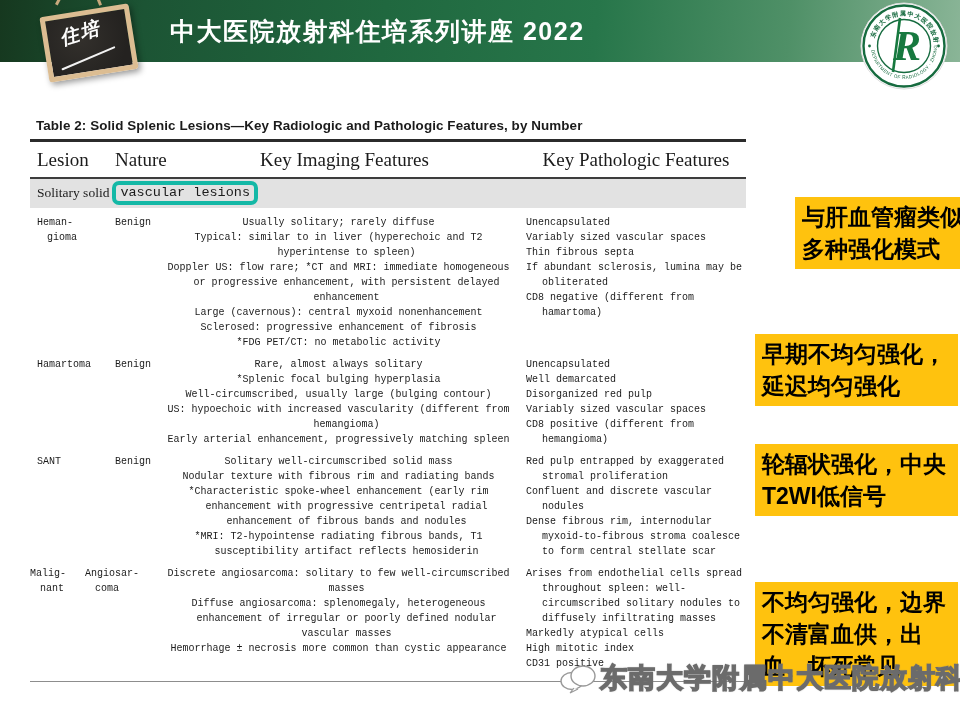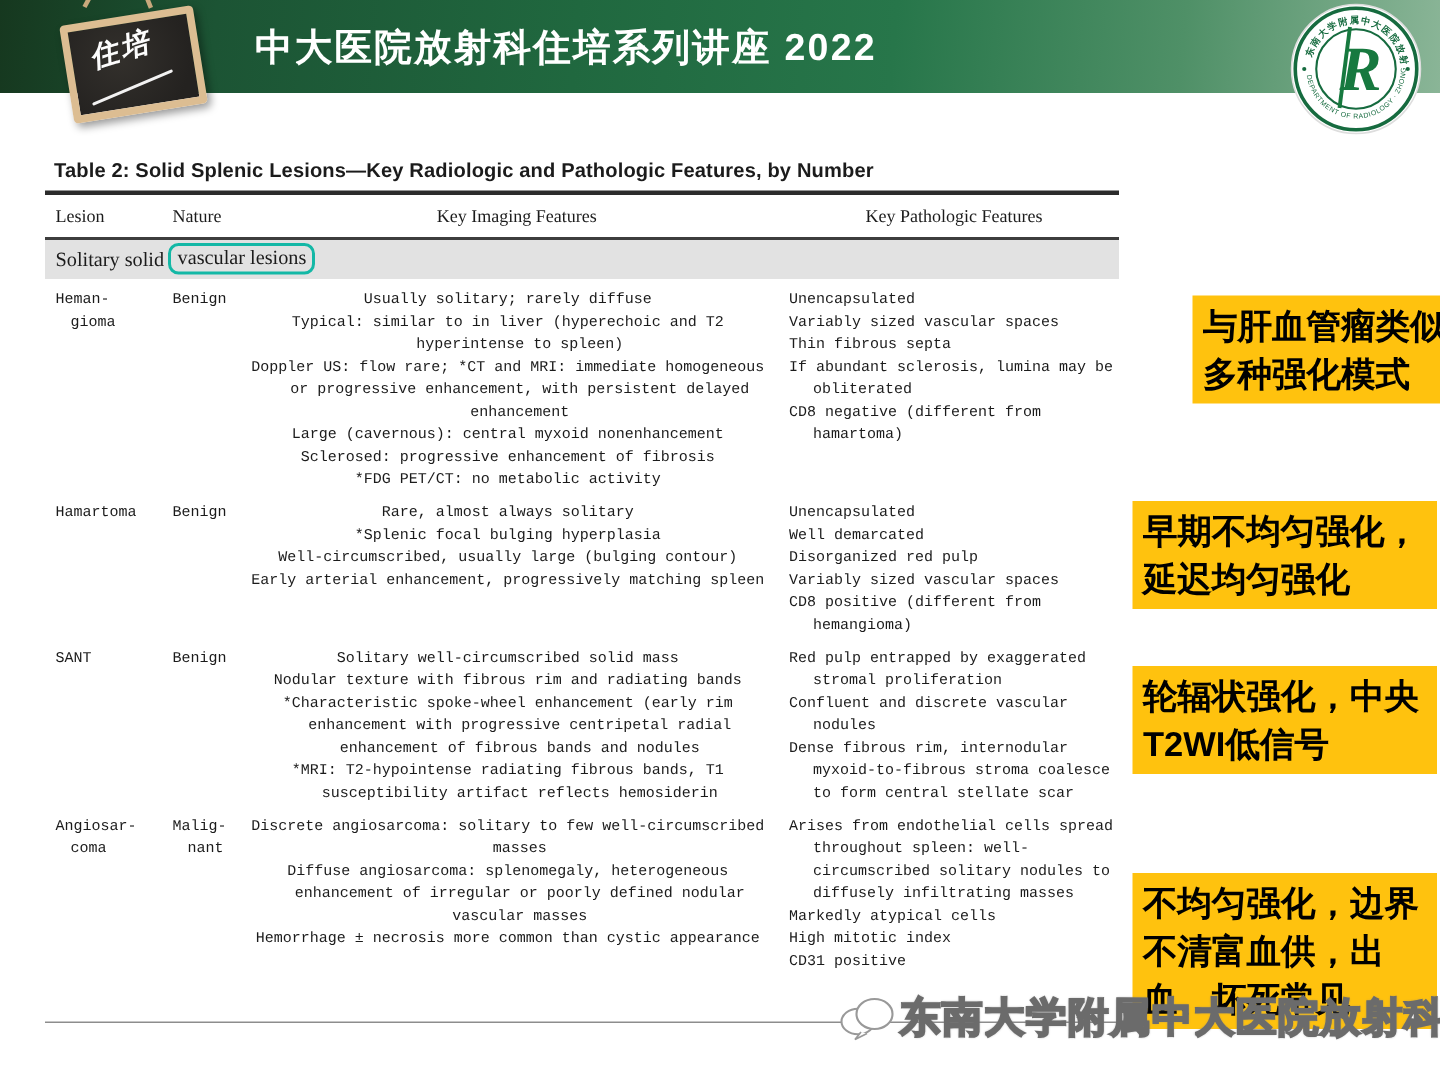--- a/index.html
+++ b/index.html
@@ -24,30 +24,30 @@
   .rope { position:absolute; width:3px; height:22px; background:#c8a87c; top:-16px; z-index:2; }
   .rope-l { left:60px; transform:rotate(28deg); }
   .rope-r { left:95px; transform:rotate(-22deg); }
 
   
   .logo-svg { position:absolute; left:860px; top:2px; width:88px; height:88px; z-index:3; }
 
   
   .twrap { position:absolute; left:30px; top:106px; width:716px; color:#1b1b1b; }
   .ttitle { font-family:"Liberation Sans",sans-serif; font-weight:bold; font-size:13.4px;
-            margin:0 0 6px 6px; letter-spacing:.1px; }
+            margin:12px 0 6px 6px; letter-spacing:.1px; }
   .thead { display:flex; border-top:3px solid #2b2b2b; border-bottom:2px solid #3d3d3d;
-           padding:7px 0 6px; font-family:"Liberation Serif",serif; font-size:12px;justify-content:flex-end; }
+           padding:7px 0 6px; font-family:"Liberation Serif",serif; font-size:19px;justify-content:flex-end; }
   .h-lesion  { width:85px; padding-left:7px; box-sizing:border-box; }
   .h-nature  { width:48px; }
   .h-imaging { width:363px; text-align:center; }
   .h-path    { width:220px; text-align:center; }
   .section-band { background:#e2e2e2; font-family:"Liberation Serif",serif; font-size:13.5px;
                   padding:2px 0 3px 7px; display:flex; align-items:center; }
-  .vasc-box { border:2px solid #14b8a6; border-radius:7px; padding:0 4px 1px 4px; margin-left:3px; }
+  .vasc-box { border:4px solid #14b8a6; border-radius:7px; padding:0 4px 1px 4px; margin-left:3px;font-family:Liberation Mono, monospace; }
   .trow { display:flex; margin-top:7px; font-family:Liberation Mono, monospace;
           font-size:10px; line-height:15px; }
   .tcol { box-sizing:border-box; }
   .col-lesion  { width:85px; padding-left:7px; }
   .col-nature  { width:48px; }
   .col-imaging { width:363px; padding-right:12px;text-align:center; }
   .col-path    { width:220px; }
   .cont { padding-left:10px; }
   .feat { padding-left:16px; text-indent:-16px; }
   .table-bottom-line { position:absolute; left:30px; top:681px; width:716px;
@@ -145,20 +145,21 @@
           <div class="tcol col-lesion">
             <div>Hamartoma</div>
           </div>
           <div class="tcol col-nature">
             <div>Benign</div>
           </div>
           <div class="tcol col-imaging">
             <div class="feat">Rare, almost always solitary</div>
             <div class="feat">*Splenic focal bulging hyperplasia</div>
             <div class="feat">Well-circumscribed, usually large (bulging contour)</div>
+            <div class="feat">US: hypoechoic with increased vascularity (different from hemangioma)</div>
             <div class="feat">Early arterial enhancement, progressively matching spleen</div>
           </div>
           <div class="tcol col-path">
             <div class="feat">Unencapsulated</div>
             <div class="feat">Well demarcated</div>
             <div class="feat">Disorganized red pulp</div>
             <div class="feat">Variably sized vascular spaces</div>
             <div class="feat">CD8 positive (different from hemangioma)</div>
           </div>
         </div>
@@ -175,27 +176,27 @@
             <div class="feat">*Characteristic spoke-wheel enhancement (early rim enhancement with progressive centripetal radial enhancement of fibrous bands and nodules</div>
             <div class="feat">*MRI: T2-hypointense radiating fibrous bands, T1 susceptibility artifact reflects hemosiderin</div>
           </div>
           <div class="tcol col-path">
             <div class="feat">Red pulp entrapped by exaggerated stromal proliferation</div>
             <div class="feat">Confluent and discrete vascular nodules</div>
             <div class="feat">Dense fibrous rim, internodular myxoid-to-fibrous stroma coalesce to form central stellate scar</div>
           </div>
         </div>
         <div class="trow">
+          <div class="tcol col-nature">
+            <div>Malig-</div>
+            <div class="cont">nant</div>
+          </div>
           <div class="tcol col-lesion">
             <div>Angiosar-</div>
             <div class="cont">coma</div>
-          </div>
-          <div class="tcol col-nature">
-            <div>Malig-</div>
-            <div class="cont">nant</div>
           </div>
           <div class="tcol col-imaging">
             <div class="feat">Discrete angiosarcoma: solitary to few well-circumscribed masses</div>
             <div class="feat">Diffuse angiosarcoma: splenomegaly, heterogeneous enhancement of irregular or poorly defined nodular vascular masses</div>
             <div class="feat">Hemorrhage ± necrosis more common than cystic appearance</div>
           </div>
           <div class="tcol col-path">
             <div class="feat">Arises from endothelial cells spread throughout spleen: well-circumscribed solitary nodules to diffusely infiltrating masses</div>
             <div class="feat">Markedly atypical cells</div>
             <div class="feat">High mitotic index</div>

